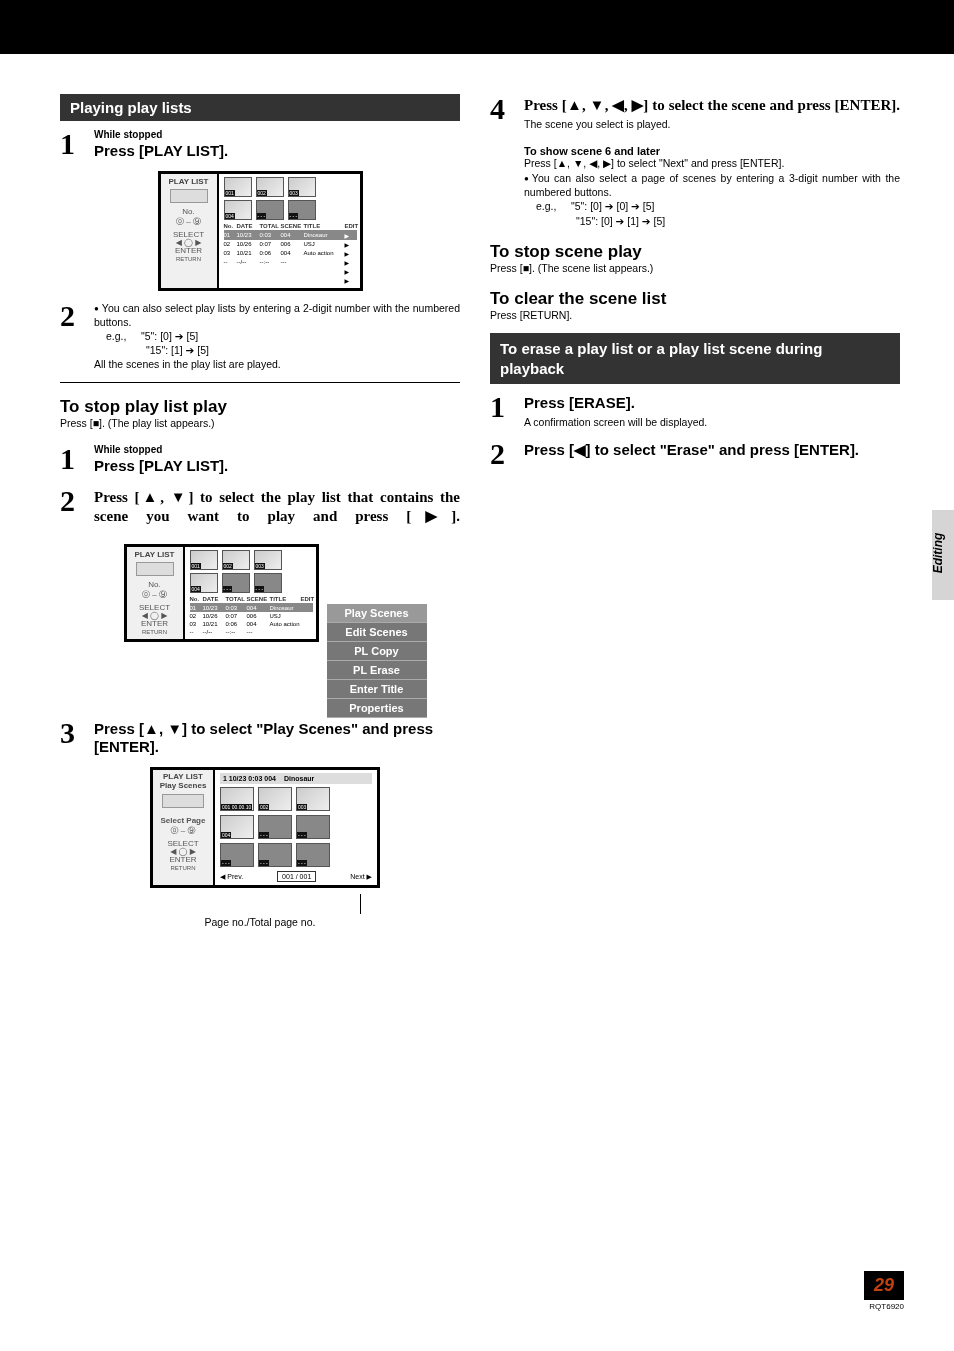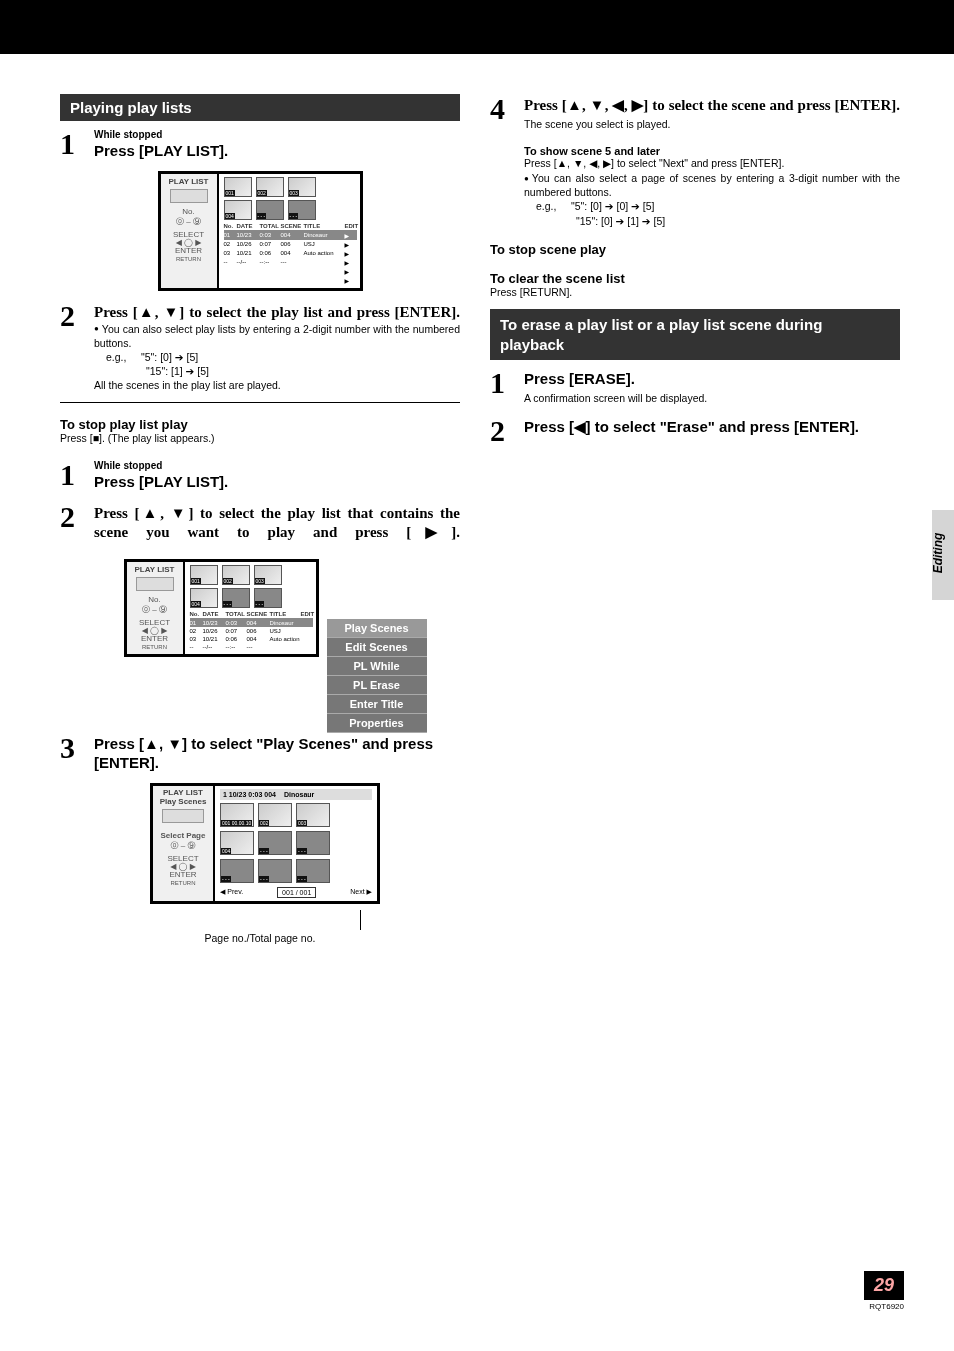--- a/index.html
+++ b/index.html
@@ -55,21 +55,21 @@
   .step-title-justify { text-align: justify; text-align-last: justify; font-family: Liberation Serif, serif; }
   .note-bullet {
     font-size: 10.5px;
     line-height: 1.35;
     text-align: justify;
   }
   .note-bullet .dot { display:inline-block; vertical-align:middle; font-size:8px; margin-right:3px;}
   .mono-line { font-size: 10.5px; line-height: 1.35; }
   .subhead {
     font-weight: bold;
-    font-size: 13px;
+    font-size: 17px;
     margin-top: 14px;
   }
   .subtext { font-size: 10.5px; line-height: 1.3; }
   .divider {
     border-top: 1px solid #000;
     margin: 10px 0 14px 0;
   }
   .osd {
     border: 3px solid #000;
     width: 205px;
@@ -150,21 +150,21 @@
     position: absolute;
     top: 36px; left: -14px;
   }
   .page-footer {
     position: absolute;
     bottom: 40px; right: 50px;
     text-align: right;
   }
   .page-num-box {
     background: #000;
-    color: #fca5a5;
+    color: #c2410c;
     font-style: italic;
     font-weight: bold;
     font-size: 18px;
     padding: 4px 10px;
     display: inline-block;
   }
   .doc-code { font-size: 8px; color: #000; margin-top: 2px; }
   .arrow-pad { font-size:8px; color:#555; line-height:1; margin-top:4px;}
   .num-ring { font-size:8px; color:#555; margin-top:4px;}
 </style>
@@ -270,21 +270,20 @@
             <span class="c1"></span>
             <span class="c5"></span>
             <span class="c6">▶</span>
           </div>
       </div>
     </div>
 
     <div class="step">
       <div class="step-num">2</div>
       <div class="step-body">
-        <div class="step-title step-title-justify">Press [▲, ▼] to select the play list and press [ENTER].</div>
         <div class="note-bullet"><span class="dot">●</span><span>You can also select play lists by entering a 2-digit number with the numbered buttons.</span></div>
         <div class="mono-line" style="padding-left:12px;"><span>e.g.,</span>&nbsp;&nbsp;&nbsp;&nbsp;&nbsp;<span>"5":   [0] ➔ [5]</span></div>
         <div class="mono-line" style="padding-left:52px;">"15": [1] ➔ [5]</div>
         <div class="mono-line">All the scenes in the play list are played.</div>
       </div>
     </div>
 
     <div class="divider"></div>
 
     <div class="subhead" style="margin-top:8px">To stop play list play</div>
@@ -373,21 +372,21 @@
               <span class="c3">--:--</span>
               <span class="c4">---</span>
               <span class="c5"></span>
             </div>
         </div>
       </div>
       <div class="side-menu">
         <div style="height:68px"></div>
         <div class="menu-item" style="background:#999">Play Scenes</div>
         <div class="menu-item">Edit Scenes</div>
-        <div class="menu-item">PL While</div>
+        <div class="menu-item">PL Copy</div>
         <div class="menu-item">PL Erase</div>
         <div class="menu-item">Enter Title</div>
         <div class="menu-item">Properties</div>
       </div>
     </div>
 
     <div class="step">
       <div class="step-num">3</div>
       <div class="step-body">
         <div class="step-title">Press [▲, ▼] to select "Play Scenes" and press [ENTER].</div>
@@ -454,29 +453,30 @@
   </div>
 
   <div class="col-right">
 
     <div class="step">
       <div class="step-num">4</div>
       <div class="step-body">
         <div class="step-title step-title-justify">Press [▲, ▼, ◀, ▶] to select the scene and press [ENTER].</div>
         <div class="subtext" style="margin-top:3px">The scene you select is played.</div>
 
-        <div class="subhead" style="font-size:11px;">To show scene 5 and later</div>
+        <div class="subhead" style="font-size:11px;">To show scene 6 and later</div>
         <div class="subtext">Press [▲, ▼, ◀, ▶] to select "Next" and press [ENTER].</div>
         <div class="note-bullet"><span class="dot">●</span><span>You can also select a page of scenes by entering a 3-digit number with the numbered buttons.</span></div>
         <div class="mono-line" style="padding-left:12px;"><span>e.g.,</span>&nbsp;&nbsp;&nbsp;&nbsp;&nbsp;<span>"5":   [0] ➔ [0] ➔ [5]</span></div>
         <div class="mono-line" style="padding-left:52px;">"15": [0] ➔ [1] ➔ [5]</div>
       </div>
     </div>
 
     <div class="subhead">To stop scene play</div>
+    <div class="subtext">Press [■]. (The scene list appears.)</div>
 
     <div class="subhead">To clear the scene list</div>
     <div class="subtext">Press [RETURN].</div>
 
     <div style="height:10px"></div>
     <div class="section-head" style="font-size:15px; line-height:1.3; padding:6px 10px;">To erase a play list or a play list scene during playback</div>
 
     <div class="step">
       <div class="step-num">1</div>
       <div class="step-body">

